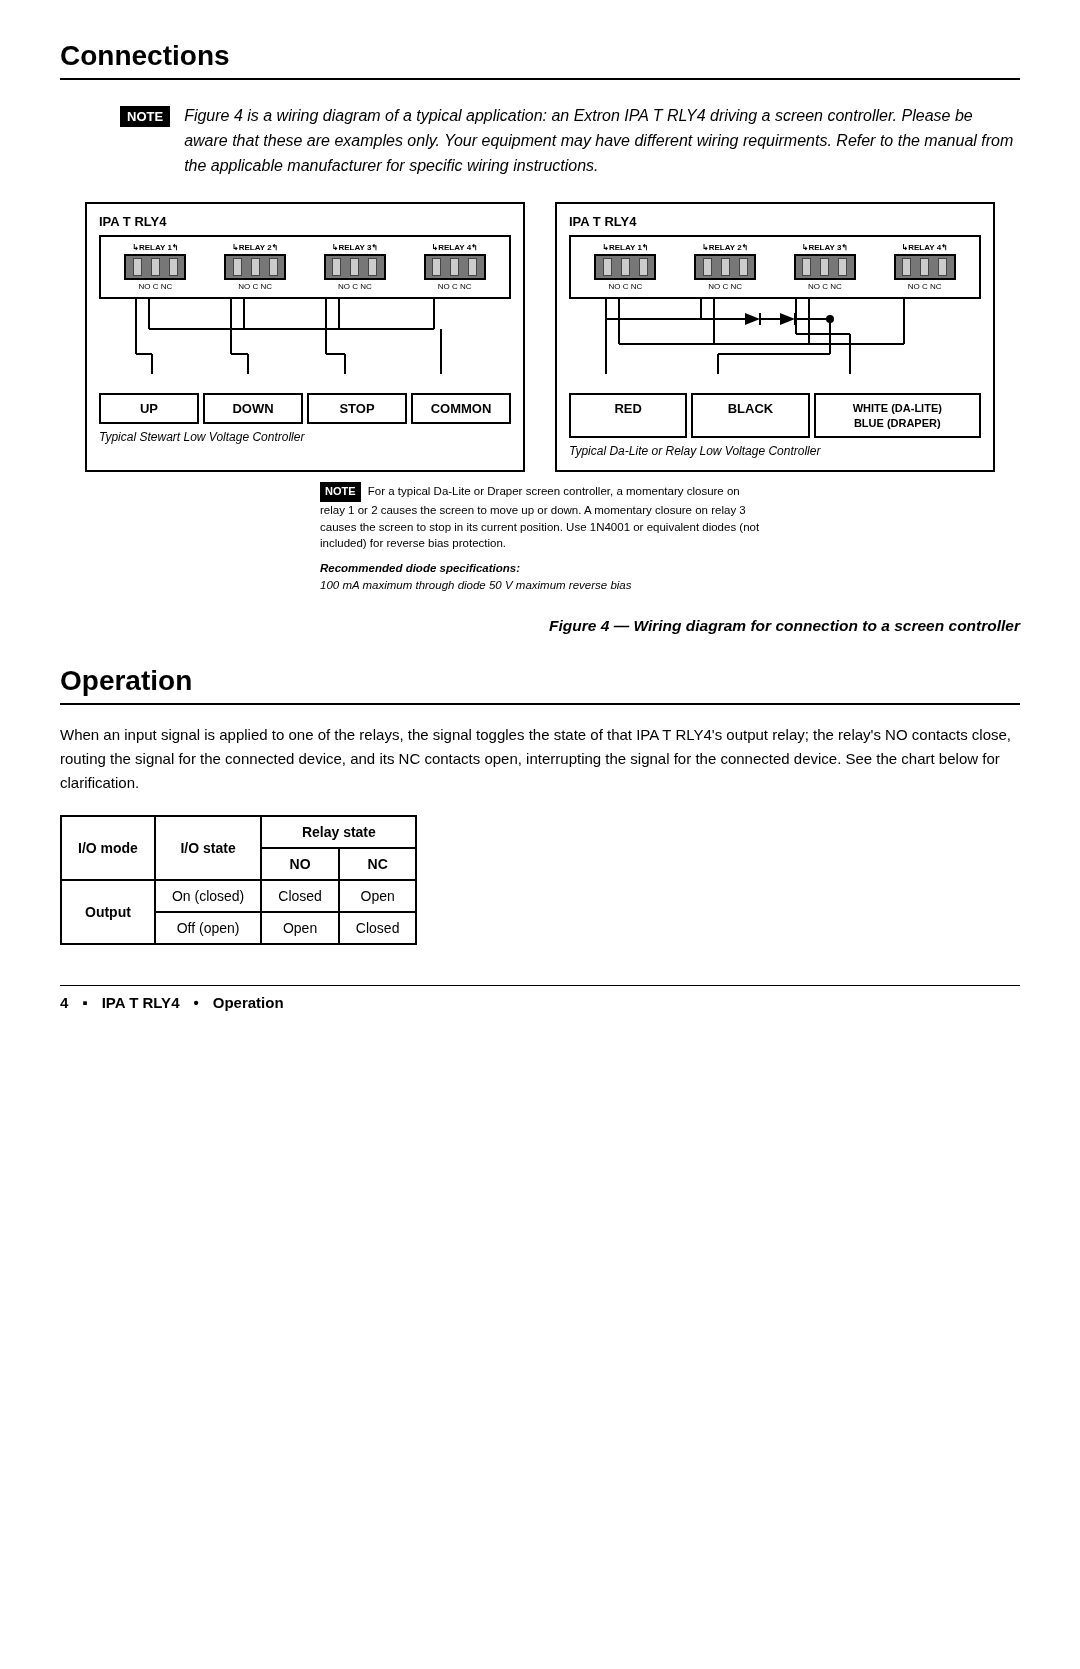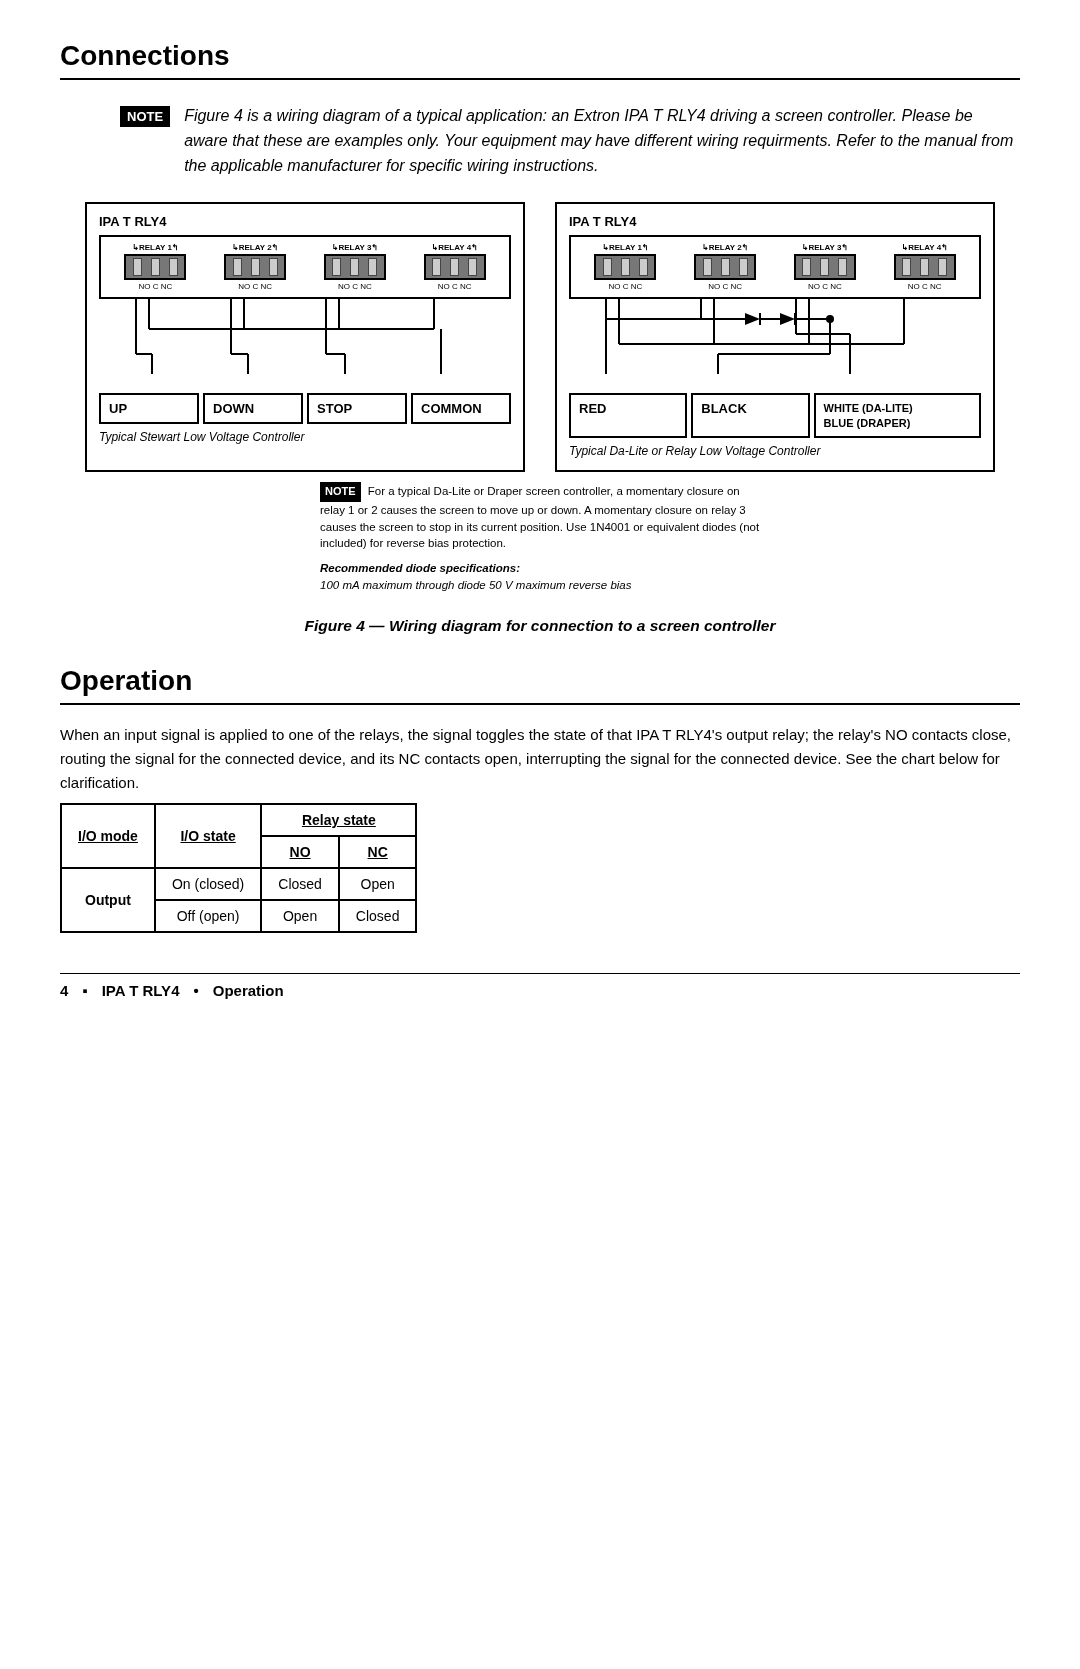--- a/index.html
+++ b/index.html
@@ -71,21 +71,21 @@
       display: flex;
       gap: 4px;
       margin-top: 4px;
     }
 
     .terminal-box {
       border: 2px solid #000;
       padding: 6px 8px;
       font-weight: bold;
       font-size: 13px;
-      text-align: left;
+      text-align: center;
       flex: 1;
     }
 
     .terminal-box.wide {
       flex: 1.5;
     }
 
     .diagram-caption {
       font-size: 12px;
       margin-top: 6px;
@@ -123,58 +123,57 @@
       font-size: 11.5px;
       margin-top: 8px;
       line-height: 1.5;
     }
 
     
     .figure-caption {
       font-style: italic;
       font-weight: bold;
       font-size: 15.5px;
-      text-align: center;
+      text-align: right;
       margin: 21px 0 28px 0;
       line-height: 1.4;
     }
 
     
     .section-heading {
       font-size: 28px;
       font-weight: bold;
       border-bottom: 2px solid #000;
       padding-bottom: 6px;
       margin-bottom: 18px;
     }
 
     
     .body-text {
       font-size: 15px;
       line-height: 1.6;
-      margin-bottom: 8px;
+      margin-bottom: 20px;
     }
 
     
     .relay-table {
       border-collapse: collapse;
       margin-bottom: 40px;
       font-size: 14px;
     }
 
     .relay-table th, .relay-table td {
       border: 2px solid #000;
       padding: 7px 16px;
       text-align: center;
     }
 
     .relay-table th {
       font-weight: bold;
       background: #fff;
-      text-decoration: underline;
     }
 
     .relay-table td.mode-cell {
       font-weight: bold;
     }
 
     
     .page-footer {
       display: flex;
       align-items: center;

